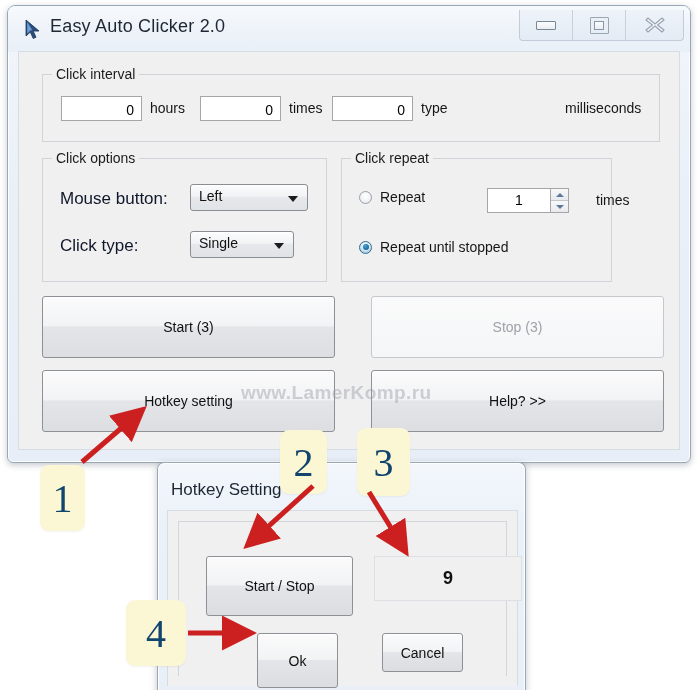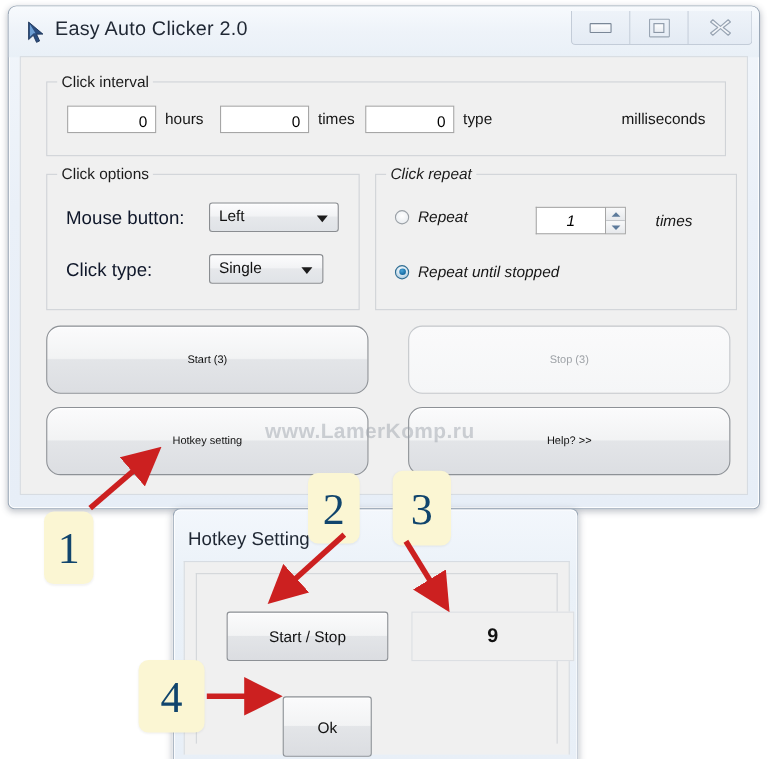--- a/index.html
+++ b/index.html
@@ -117,21 +117,21 @@
     left: 9px;
     background: #f0f0f0;
     padding: 0 4px;
     font-size: 14px;
     color: #1b1b1b;
     white-space: nowrap;
   }
 
   #grp-interval { left: 23px; top: 22px; width: 618px; height: 68px; }
   #grp-options  { left: 23px; top: 106px; width: 285px; height: 124px; }
-  #grp-repeat   { left: 322px; top: 106px; width: 329px; height: 124px; font-style: italic; }
+  #grp-repeat   { left: 322px; top: 106px; width: 271px; height: 124px; }
 
   
   .numbox {
     position: absolute;
     background: #ffffff;
     border: 1px solid #a6a6a6;
     box-sizing: border-box;
     text-align: right;
     font-size: 14px;
     color: #000;
@@ -239,28 +239,28 @@
     width:0;height:0;
     border-left:4px solid transparent;
     border-right:4px solid transparent;
     border-top:4px solid #5c7a9b;
   }
 
   
   .btn {
     position: absolute;
     border: 1px solid #8d9196;
-    border-radius: 13px;
+    border-radius: 3px;
     background: linear-gradient(180deg,#fbfbfc 0%, #f2f3f4 48%, #e3e5e8 50%, #dcdee2 100%);
     box-shadow: inset 0 1px 0 #ffffff;
     box-sizing: border-box;
     display: flex;
     align-items: center;
     justify-content: center;
-    font-size: 10px;
+    font-size: 14px;
     color: #111;
     white-space: nowrap;
   }
   .btn.disabled {
     color: #9ea2a7;
     border-color: #c5c8cc;
     background: linear-gradient(180deg,#fafafb 0%, #f5f6f7 100%);
     box-shadow: none;
     text-align: right;
   }
@@ -328,21 +328,21 @@
   .dbtn {
     position: absolute;
     border: 1px solid #8d9196;
     border-radius: 3px;
     background: linear-gradient(180deg,#fbfbfc 0%, #f2f3f4 48%, #e3e5e8 50%, #dbdde1 100%);
     box-shadow: inset 0 1px 0 #ffffff;
     box-sizing: border-box;
     display: flex; align-items: center; justify-content: center;
     font-size: 14px; color: #111; white-space: nowrap;
   }
-  #dlg-startstop { left: 27px;  top: 34px;  width: 147px; height: 45px; }
+  #dlg-startstop { left: 27px;  top: 34px;  width: 147px; height: 60px; }
   #dlg-ok        { left: 78px;  top: 111px; width: 81px;  height: 55px; }
   #dlg-cancel    { left: 203px; top: 111px; width: 81px;  height: 39px; }
   #dlg-keyfield {
     position: absolute;
     left: 195px; top: 34px; width: 148px; height: 45px;
     border: 1px solid #dcdfe3;
     background: #f0f0f0;
     box-sizing: border-box;
     display: flex; align-items: center; justify-content: center;
     font-size: 18px; font-weight: bold; color: #111;
@@ -466,20 +466,21 @@
   </div>
 </div>
 
 <div class="dlg">
   <div class="dlg-title">Hotkey Setting</div>
   <div class="dlg-client">
     <div class="dlg-panel">
       <div class="dbtn" id="dlg-startstop">Start / Stop</div>
       <div id="dlg-keyfield">9</div>
       <div class="dbtn" id="dlg-ok">Ok</div>
+      <div class="dbtn" id="dlg-cancel">Cancel</div>
     </div>
   </div>
 </div>
 
 <div class="callout" id="callout-1">1</div>
 <div class="callout" id="callout-2">2</div>
 <div class="callout" id="callout-3">3</div>
 <div class="callout" id="callout-4">4</div>
 
 <svg class="arrow-svg" width="698" height="690">

